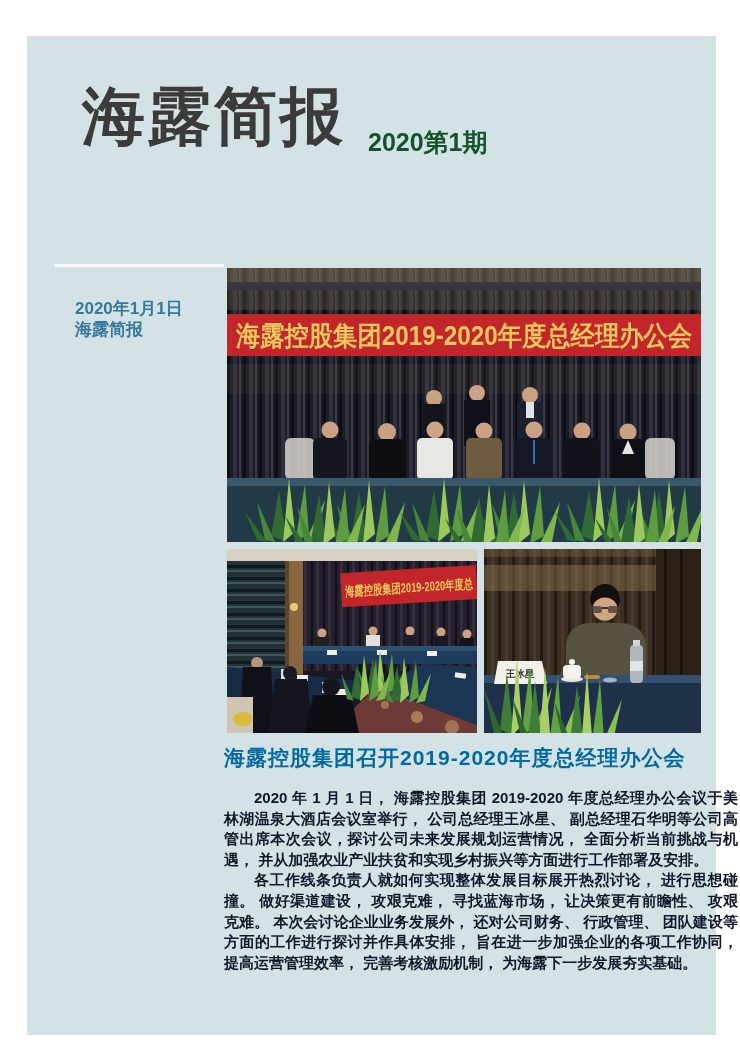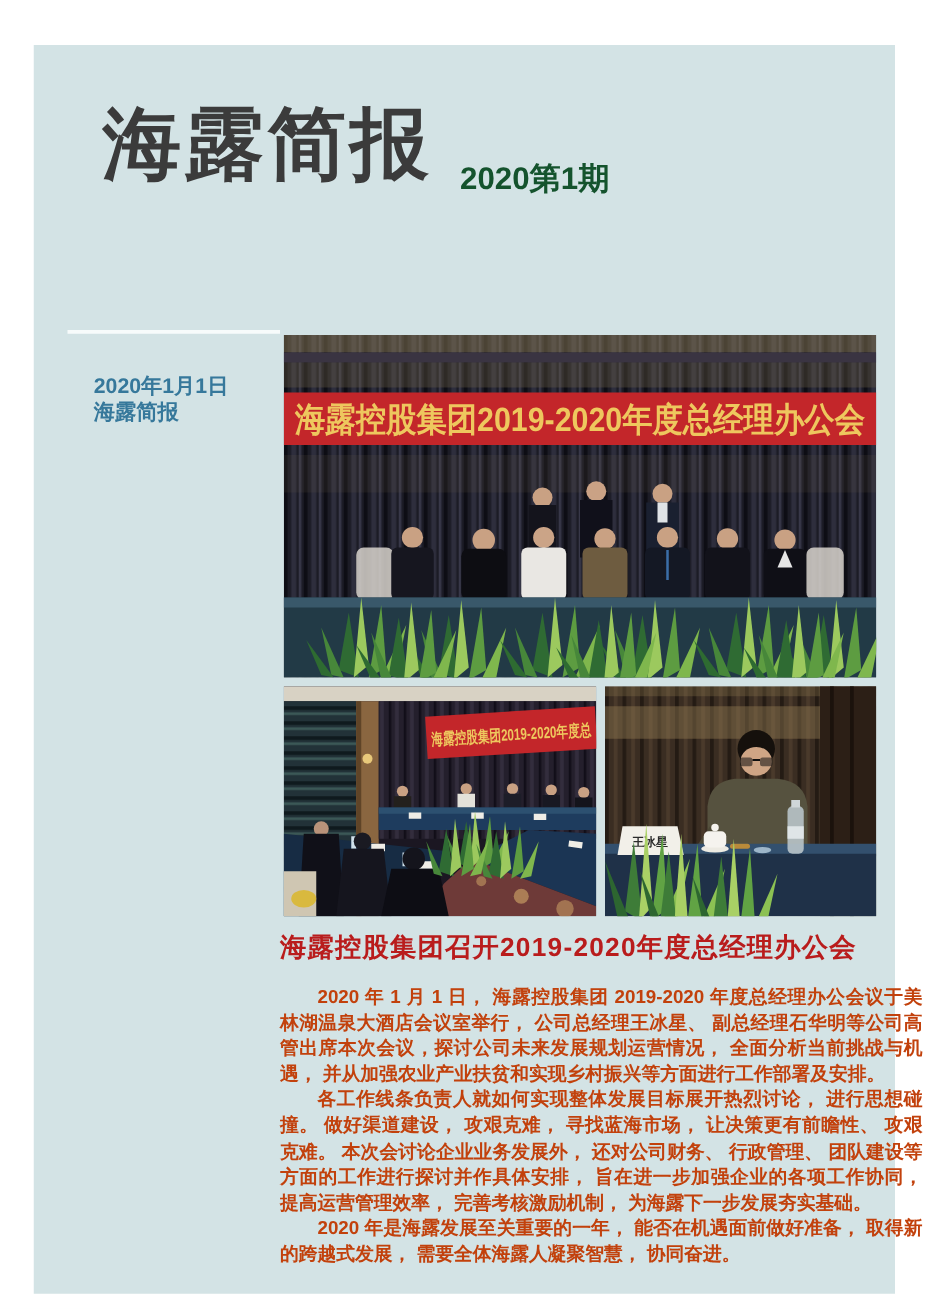--- a/index.html
+++ b/index.html
@@ -10,23 +10,23 @@
         font-weight:bold;color:#3b3b3b;letter-spacing:3px;}
   .masthead-issue{position:absolute;left:341px;top:90px;font-size:25px;font-weight:bold;color:#14532d;}
   .divider{position:absolute;left:27px;top:228px;width:170px;height:3px;background:#f7fbfb;}
   .side-date{position:absolute;left:48px;top:245px;font-size:17px;font-weight:bold;color:#36789b;margin-top:16px;}
   .side-dept{position:absolute;left:48px;top:282px;font-size:17px;font-weight:bold;color:#36789b;}
   .photo{position:absolute;display:block;margin:0;padding:0;line-height:0;}
   .photo-main{left:200px;top:232px;width:474px;height:274px;border-radius:23px;}
   .photo-left{left:200px;top:513px;width:250px;height:184px;}
   .photo-right{left:457px;top:513px;width:217px;height:184px;}
   .headline{position:absolute;left:197px;top:708px;margin:0;width:516px;font-size:21px;
-        font-weight:bold;color:#b91c1c;letter-spacing:1px;}
+        font-weight:bold;color:#0369a1;letter-spacing:1px;}
   .article{position:absolute;left:197px;top:752px;width:514px;font-size:15px;line-height:20.6px;
-        font-weight:bold;color:#c2410c;text-align:justify;}
+        font-weight:bold;color:#0f172a;text-align:justify;}
   .article p{margin:0;text-indent:2em;}
 </style>
 </head>
 <body>
 
 <div class="page">
   <div class="panel">
 
     <h1 class="masthead-title">海露简报</h1>
     <span class="masthead-issue">2020第1期</span>
@@ -255,17 +255,16 @@
           <use href="#leafR" x="100" y="200"></use>
         </g>
       </svg>
     </figure>
 
     <h2 class="headline">海露控股集团召开2019-2020年度总经理办公会</h2>
 
     <div class="article">
       <p>2020 年 1 月 1 日， 海露控股集团 2019-2020 年度总经理办公会议于美林湖温泉大酒店会议室举行， 公司总经理王冰星、 副总经理石华明等公司高管出席本次会议，探讨公司未来发展规划运营情况， 全面分析当前挑战与机遇， 并从加强农业产业扶贫和实现乡村振兴等方面进行工作部署及安排。</p>
       <p>各工作线条负责人就如何实现整体发展目标展开热烈讨论， 进行思想碰撞。 做好渠道建设， 攻艰克难， 寻找蓝海市场， 让决策更有前瞻性、 攻艰克难。 本次会讨论企业业务发展外， 还对公司财务、 行政管理、 团队建设等方面的工作进行探讨并作具体安排， 旨在进一步加强企业的各项工作协同， 提高运营管理效率， 完善考核激励机制， 为海露下一步发展夯实基础。</p>
-      <p>2020 年是海露发展至关重要的一年， 能否在机遇面前做好准备， 取得新的跨越式发展， 需要全体海露人凝聚智慧， 协同奋进。</p>
     </div>
 
   </div>
 </div>
 
 </body></html>

